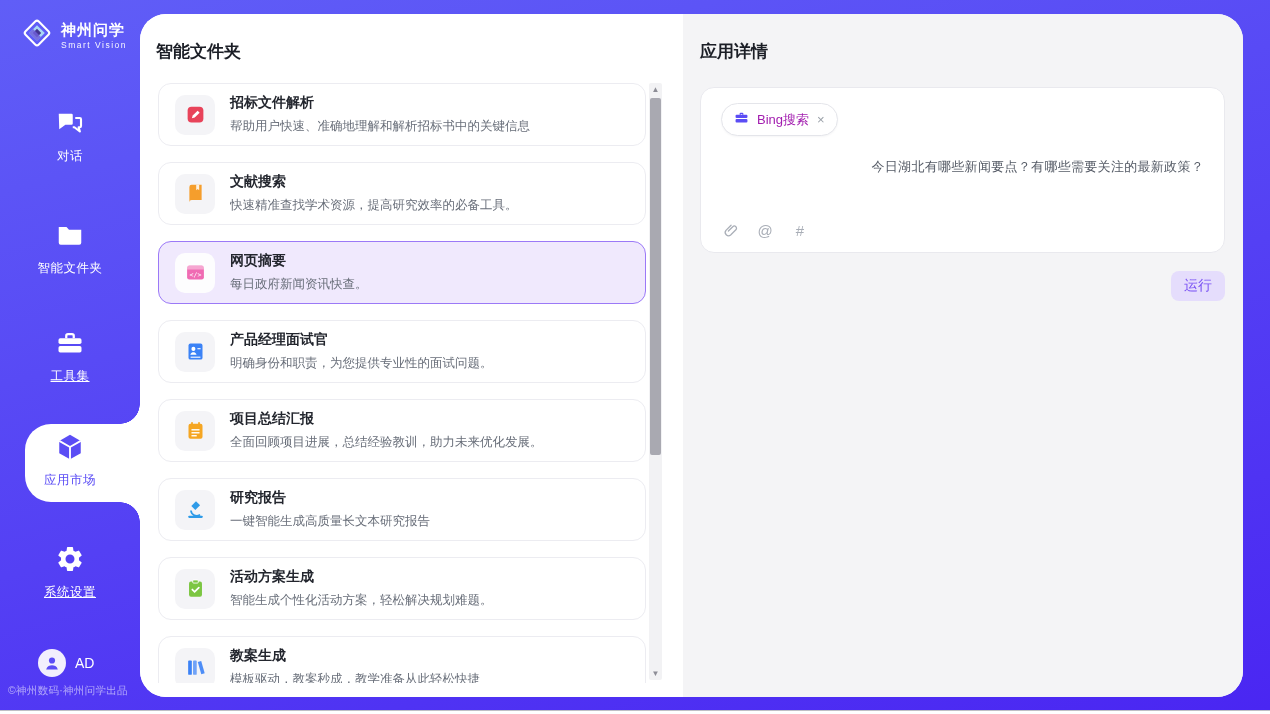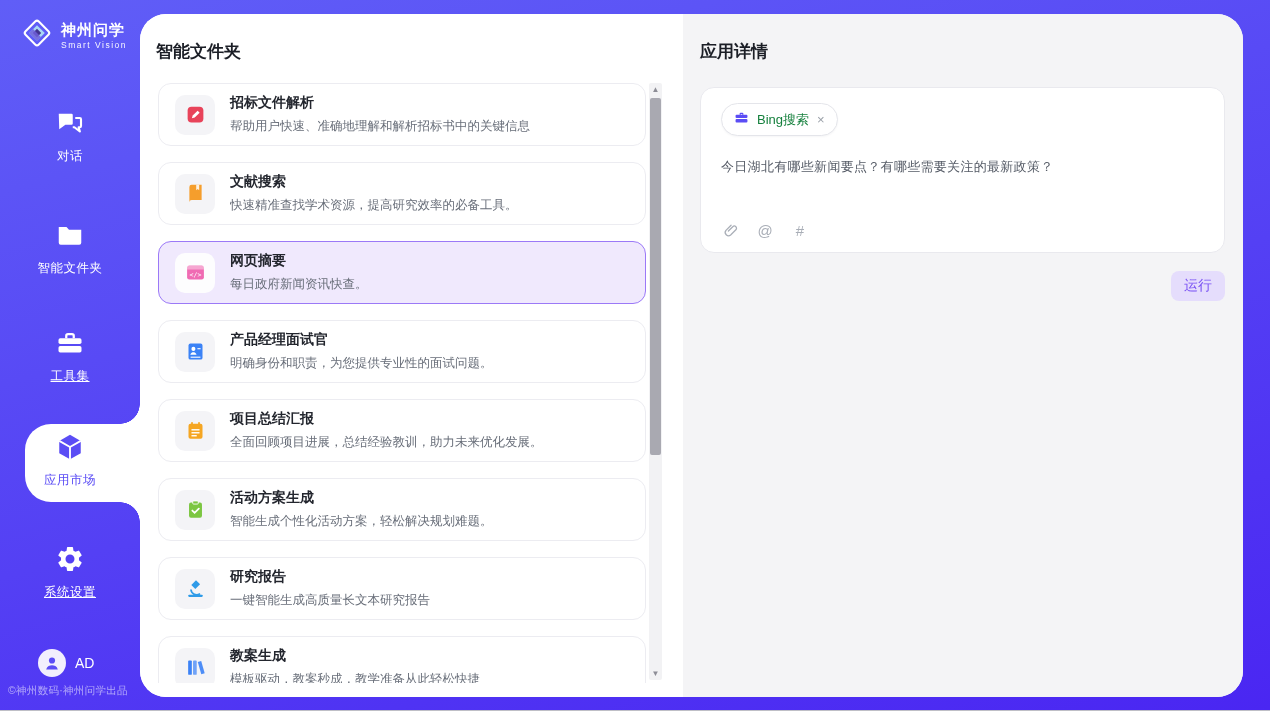--- a/index.html
+++ b/index.html
@@ -61,23 +61,23 @@
   .sbar .arrow.up { top:0; }
   .sbar .arrow.down { bottom:0; }
   .sbar .thumb { position:absolute; left:1px; top:15px; width:11px; height:357px; background:#a9a9b1; border-radius:2px; cursor:grab; }
 
   
   .detail-panel { flex:1; background:#f4f4f6; position:relative; padding:26px 18px 0 17px; }
   .prompt-card { margin-top:24px; background:#fff; border:1px solid #e9e9ee; border-radius:14px;
     height:166px; padding:15px 20px; position:relative; }
   .chip { display:inline-flex; align-items:center; gap:8px; padding:6px 12px; background:#fff;
     border:1px solid #e4e5ea; border-radius:17px; box-shadow:0 1px 2px rgba(30,30,60,.04); cursor:pointer; }
-  .chip-label { font-size:13px; color:#15803d; }
+  .chip-label { font-size:13px; color:#a21caf; }
   .chip-close { color:#9aa0a8; font-size:13px; line-height:1; cursor:pointer; }
-  .query { margin-top:22px; font-size:13px; color:#555b66; letter-spacing:.3px; }
+  .query { margin-top:22px; font-size:13px; color:#555b66; letter-spacing:.3px;text-align:right; }
   .tools-row { position:absolute; left:20px; bottom:13px; display:flex; align-items:center; gap:17px; color:#a9aeb7; }
   .tools-row .tico { font-size:15px; cursor:pointer; display:inline-flex; width:18px; height:18px; align-items:center; justify-content:center; }
   .run-row { display:flex; justify-content:flex-end; margin-top:18px;align-items:center; }
   .run-btn { background:#e5ddfc; color:#7a52f4; border:none; font-size:14px; padding:6px 13px;
     border-radius:8px; cursor:pointer; font-family:inherit; }
 </style>
 </head>
 <body>
 
 <div class="stage">
@@ -208,41 +208,41 @@
               </svg>
             </span>
             <div class="app-tt">
               <div class="app-title">项目总结汇报</div>
               <div class="app-desc">全面回顾项目进展，总结经验教训，助力未来优化发展。</div>
             </div>
           </div>
           <div class="app-card">
             <span class="tile">
               <svg width="21" height="21" viewBox="0 0 24 24">
+    <path d="M12.6 2.6l4.6 4.6-5.4 5.4-4.6-4.6z" fill="#2f9be8"></path>
+    <path d="M6.8 13.2a6.4 6.4 0 0 0 10.4 4.6" fill="none" stroke="#2f9be8" stroke-width="2"></path>
+    <rect x="3.6" y="19" width="16.8" height="2.6" rx="1.3" fill="#2f9be8"></rect>
+              </svg>
+            </span>
+            <div class="app-tt">
+              <div class="app-title">研究报告</div>
+              <div class="app-desc">一键智能生成高质量长文本研究报告</div>
+            </div>
+          </div>
+          <div class="app-card">
+            <span class="tile">
+              <svg width="21" height="21" viewBox="0 0 24 24">
     <rect x="4.6" y="4" width="14.8" height="17.4" rx="2.2" fill="#7cc642"></rect>
     <rect x="8.8" y="2.2" width="6.4" height="3.6" rx="1.1" fill="#7cc642" stroke="#fff" stroke-width="1"></rect>
     <path d="M8.4 13.2l2.6 2.6 4.8-4.8" fill="none" stroke="#fff" stroke-width="2" stroke-linecap="round"></path>
               </svg>
             </span>
             <div class="app-tt">
               <div class="app-title">活动方案生成</div>
               <div class="app-desc">智能生成个性化活动方案，轻松解决规划难题。</div>
-            </div>
-          </div>
-          <div class="app-card">
-            <span class="tile">
-              <svg width="21" height="21" viewBox="0 0 24 24">
-    <path d="M12.6 2.6l4.6 4.6-5.4 5.4-4.6-4.6z" fill="#2f9be8"></path>
-    <path d="M6.8 13.2a6.4 6.4 0 0 0 10.4 4.6" fill="none" stroke="#2f9be8" stroke-width="2"></path>
-    <rect x="3.6" y="19" width="16.8" height="2.6" rx="1.3" fill="#2f9be8"></rect>
-              </svg>
-            </span>
-            <div class="app-tt">
-              <div class="app-title">研究报告</div>
-              <div class="app-desc">一键智能生成高质量长文本研究报告</div>
             </div>
           </div>
           <div class="app-card">
             <span class="tile">
               <svg width="21" height="21" viewBox="0 0 24 24">
     <rect x="3.6" y="4" width="4.2" height="16.4" rx="1" fill="#3b82f6"></rect>
     <rect x="9.2" y="4" width="4.2" height="16.4" rx="1" fill="#3b82f6" opacity=".72"></rect>
     <path d="M14.6 5.8l3.9-1.1 4 13.8-3.9 1.1z" fill="#3b82f6" opacity=".9"></path>
               </svg>
             </span>

